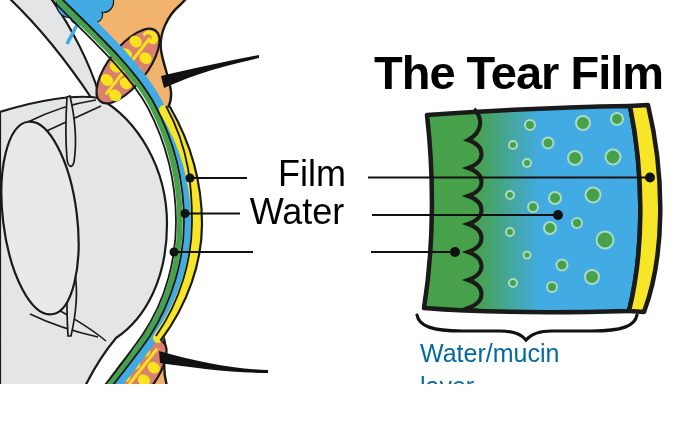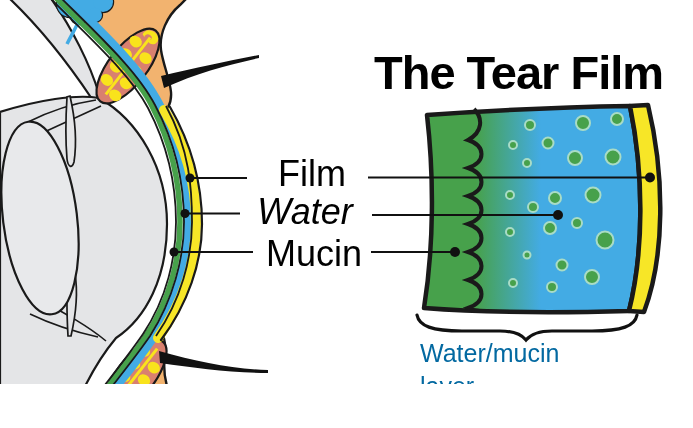--- a/index.html
+++ b/index.html
@@ -14,21 +14,21 @@
   .title{
     position:absolute;left:374px;top:47px;width:320px;
     font-size:47px;line-height:52px;font-weight:700;color:#000;
     letter-spacing:-1px;white-space:nowrap;
   }
   .layer-label{
     position:absolute;width:150px;text-align:center;
     font-size:36px;line-height:42px;font-weight:400;color:#000;
   }
   #label-lipid{left:237px;top:153px;}
-  #label-water{left:230px;top:191px;font-style:italic;}
+  #label-water{left:222px;top:191px;}
   #label-mucin{left:239px;top:233px;}
   .caption{
     position:absolute;left:420px;top:337px;width:170px;text-align:left;
     font-size:25px;line-height:33px;color:#0369a1;
   }
   .copyright{
     position:absolute;left:535px;top:406px;width:152px;text-align:right;
     font-size:10px;font-weight:700;color:#2E74B5;white-space:nowrap;
   }
 </style>
@@ -190,18 +190,17 @@
           <circle cx="455" cy="252" r="5" stroke="none"></circle>
       </g>
     </g>
     <path d="M 417,315 C 419,326 432,331 462,331 L 500,331 C 514,331 521,334 526,340 C 531,334 538,331 552,331 L 592,331 C 622,331 635,326 637,315" fill="none" stroke="#111" stroke-width="3.2" stroke-linecap="round"></path>
   </svg>
 
   <div class="title">The Tear Film</div>
 
   <div class="layer-label" id="label-lipid">Film</div>
   <div class="layer-label" id="label-water">Water</div>
-  <div class="layer-label" id="label-mucin">Mucin</div>
 
   <div class="caption">Water/mucin layer</div>
 
   <div class="copyright">© Optima Pharmazeutische GmbH</div>
 </div>
 
 </body></html>

